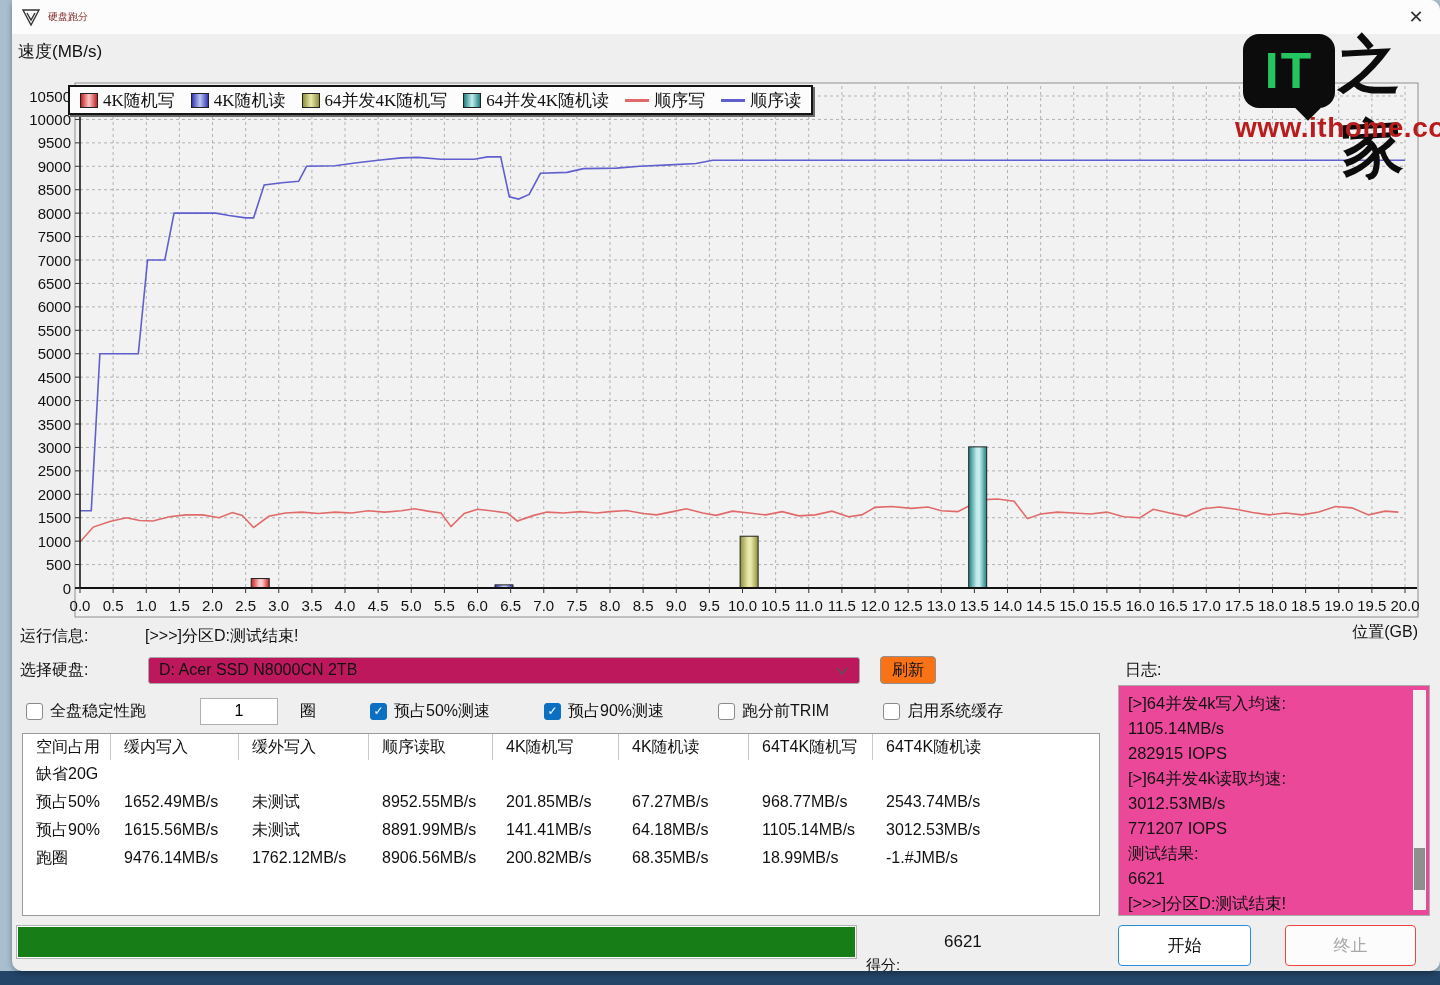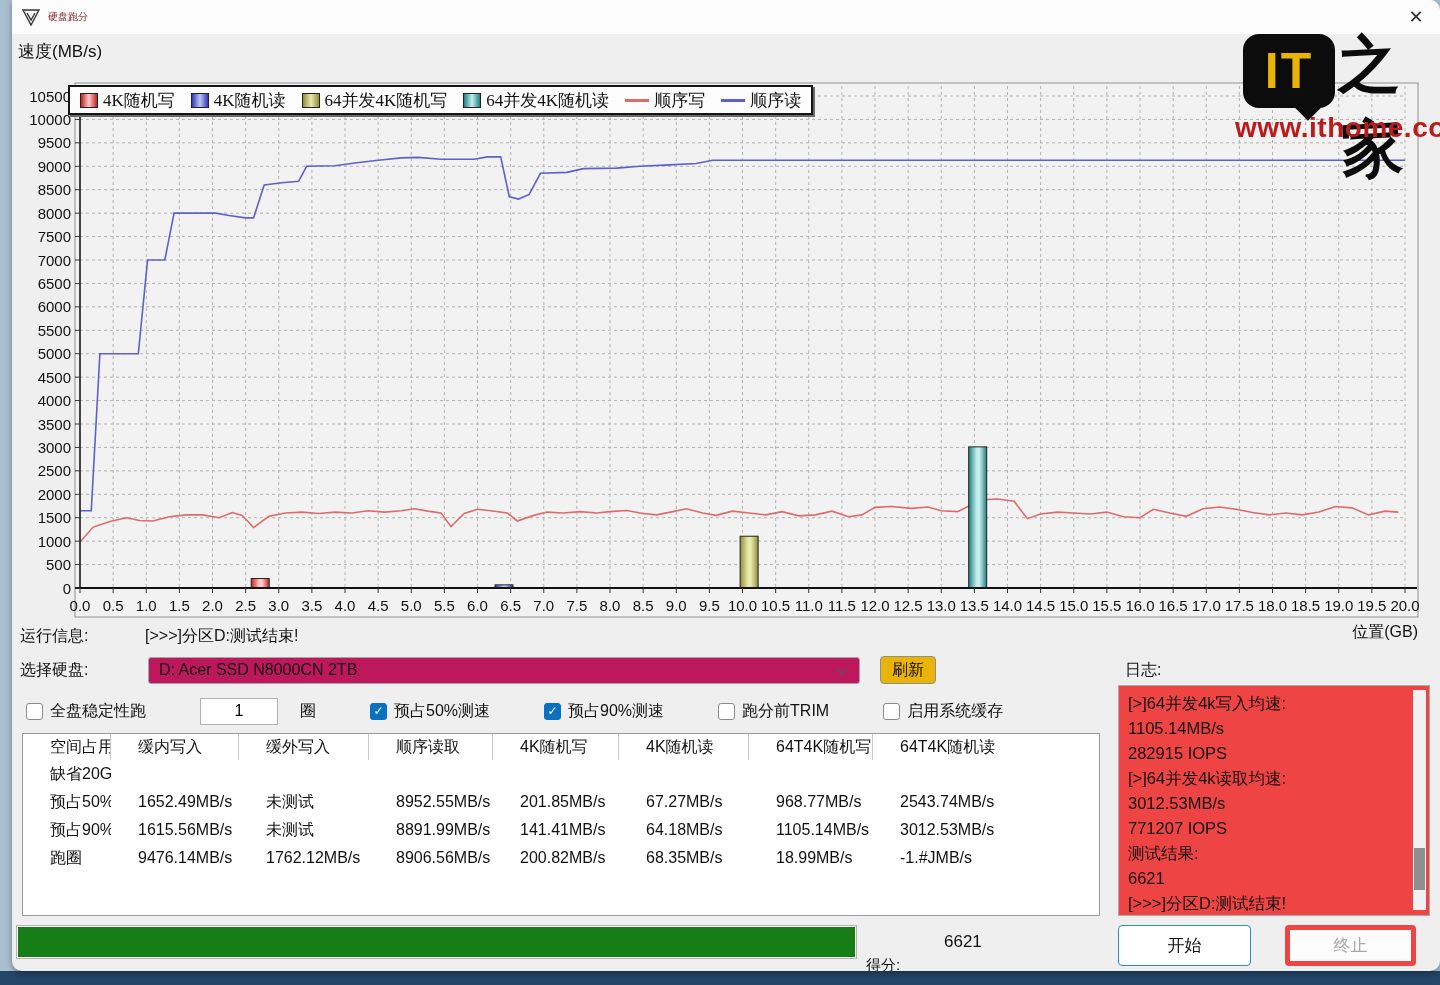--- a/index.html
+++ b/index.html
@@ -48,42 +48,42 @@
   #ithome-logo{ position:absolute; left:1223px; top:30px; width:200px; height:112px; z-index:6;}
   #ithome-logo .bubble{
     position:absolute; left:8px; top:4px; width:92px; height:74px;
     background:#0c0c0c; border-radius:16px;
     display:flex; align-items:center; justify-content:center;
   }
   #ithome-logo .bubble:after{
     content:""; position:absolute; left:56px; bottom:-9px; width:18px; height:18px;
     background:#0c0c0c; transform:rotate(45deg);
   }
-  #ithome-logo .bubble .it{ color:#eab308; font-size:50px; font-weight:800; letter-spacing:2px;}
+  #ithome-logo .bubble .it{ color:#22c55e; font-size:50px; font-weight:800; letter-spacing:2px;}
   #ithome-logo .zhijia{
     position:absolute; left:104px; top:-8px; font-size:62px; font-weight:900;
     font-family:"Liberation Serif", serif; color:#0c0c0c; transform:rotate(-3deg);
     letter-spacing:-4px;
   }
   #ithome-logo .url{ position:absolute; left:0px; top:82px; width:200px; text-align:right;
     font-size:28px; font-weight:800; color:#b91c1c; letter-spacing:.5px;}
   
   .row-label{ font-size:16px; color:#111; }
   #run-row{ position:absolute; left:8px; top:626px; width:1100px; display:flex; align-items:center;}
   #run-row .row-label{ width:125px; }
   #run-value{ font-size:16px; }
   #disk-row{ position:absolute; left:8px; top:656px; width:1100px; display:flex; align-items:center; height:28px;}
   #disk-row .row-label{ width:128px; }
   #disk-combo{
     width:712px; height:27px; background:#be185d; border:1px solid #a6a6a6; border-radius:3px;
     display:flex; align-items:center; padding:0 10px; font-size:16px; position:relative;
   }
   #disk-combo .chev{ position:absolute; right:10px; top:7px; }
   #refresh-btn{
-    margin-left:20px; height:28px; padding:0 11px; background:#eab308;
+    margin-left:20px; height:28px; padding:0 11px; background:#f97316;
     border:1px solid #8f8f8f; border-radius:4px; font-size:16px;
     display:flex; align-items:center; cursor:pointer;
   }
   #log-label{ position:absolute; left:1113px; top:660px; font-size:16px;}
   
   #check-row{ position:absolute; left:14px; top:697px; width:1090px; height:28px;
     display:flex; align-items:center; }
   .cb{ display:flex; align-items:center; gap:7px; font-size:16px; cursor:pointer;}
   .cb .box{ width:17px; height:17px; border:1px solid #8a8a8a; border-radius:3px;
     background:#fff; display:flex; align-items:center; justify-content:center;
@@ -97,39 +97,39 @@
   
   #bench-table{
     position:absolute; left:10px; top:733px; width:1078px; height:183px;
     background:#fff; border:1px solid #9a9a9a; font-size:16px; overflow:hidden;
   }
   .t-row{ display:grid; grid-template-columns:88px 128px 130px 124px 126px 130px 124px 1fr;
     height:28px; align-items:center;}
   .t-row.head{ height:26px; }
   .t-row.head .t-cell{ border-right:1px solid #c9c9c9; height:100%; display:flex; align-items:center;}
   .t-row.head .t-cell:last-child{ border-right:none; }
-  .t-cell{ padding:0 0 0 27px; white-space:nowrap; overflow:hidden;}
+  .t-cell{ padding:0 0 0 13px; white-space:nowrap; overflow:hidden;}
   
   #log-panel{
     position:absolute; left:1106px; top:685px; width:312px; height:231px;
-    background:#ef4444; border:1px solid #ababab; padding:5px 22px 5px 9px;
+    background:#ec4899; border:1px solid #ababab; padding:5px 22px 5px 9px;
     font-size:16.5px; line-height:25px; overflow:hidden; position:absolute;
   }
   #log-scrollbar{ position:absolute; right:3px; top:4px; width:13px; height:220px; background:#f1f1f1;}
   #log-thumb{ position:absolute; left:1px; top:158px; width:11px; height:42px; background:#8f8f8f;}
   
   #progress-track{ position:absolute; left:4px; top:925px; width:841px; height:34px;
     border:1px solid #b3b3b3; background:#fff; padding:1px;}
   #progress-fill{ height:100%; background:#177d17; }
   #score-label{ position:absolute; left:854px; top:956px; font-size:15px;}
   #score-value{ position:absolute; left:932px; top:932px; font-size:17px;}
   .btn{ position:absolute; top:925px; height:41px; display:flex; align-items:center;
     justify-content:center; font-size:17px; border-radius:4px; cursor:pointer;}
   #start-btn{ left:1106px; width:133px; background:#fff; border:1.5px solid #2b8cd8; color:#111;}
-  #stop-btn{ left:1273px; width:131px; background:#fcfcfc; border:5px solid #ef4444; color:#a8a8a8;}
+  #stop-btn{ left:1273px; width:131px; background:#fcfcfc; border:1px solid #ef4444; color:#a8a8a8;}
 </style>
 </head>
 <body>
 
 <div id="desktop-bottom-strip"></div>
 
 <div id="window">
 
   <div id="titlebar">
     <svg class="app-icon" viewBox="0 0 18 18">

